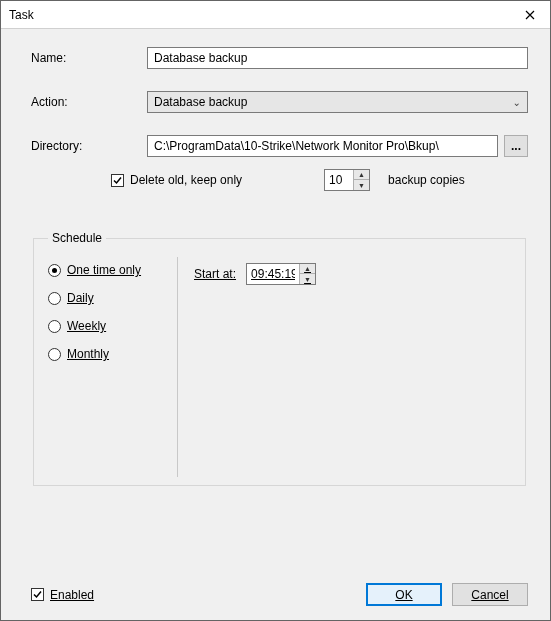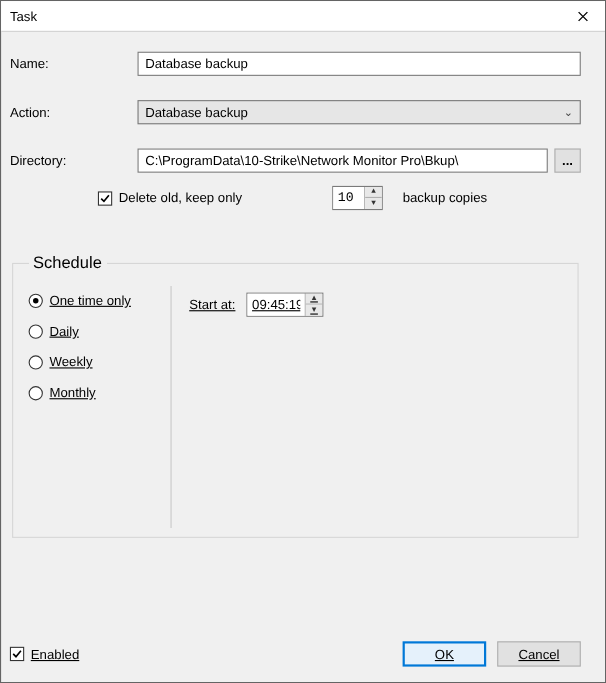--- a/index.html
+++ b/index.html
@@ -35,21 +35,21 @@
     width: 40px;
     height: 28px;
     display: flex;
     align-items: center;
     justify-content: center;
     font-size: 14px;
     font-family: Arial, sans-serif;
   }
   .content {
     flex: 1;
-    padding: 18px 22px 14px 8px;
+    padding: 18px 22px 14px 30px;
     display: flex;
     flex-direction: column;
   }
   .row {
     display: flex;
     align-items: center;
     margin-bottom: 22px;
   }
   .label-col { width: 80px; }
   .field-col { flex: 1; display: flex; align-items: center; gap: 6px; margin-left: 36px; }
@@ -99,21 +99,20 @@
     align-items: center;
     justify-content: center;
     font-size: 11px;
     line-height: 1;
   }
   .spinner {
     display: inline-flex;
     border: 1px solid #7a7a7a;
     height: 22px;
     background: #fff;
-    font-family: Liberation Mono, monospace;
   }
   .spinner input {
     border: none;
     width: 28px;
     text-align: left;
     padding: 0 4px;
     font: inherit;
     outline: none;
   }
   .spinner .spin-btns {
@@ -135,21 +134,21 @@
   .spinner .sb:first-child { border-bottom: 1px solid #b0b0b0; }
 
   fieldset.schedule {
     border: 1px solid #d6d6d6;
     margin-top: 40px;
     padding: 12px 14px 8px 14px;
     position: relative;
   }
   fieldset.schedule legend {
     padding: 0 4px;
-    font-size: 15px;
+    font-size: 12px;
   }
   .schedule-body {
     display: flex;
     min-height: 220px;
     text-decoration: underline;
   }
   .freq-col {
     width: 130px;
     border-right: 1px solid #c8c8c8;
     padding-top: 6px;

